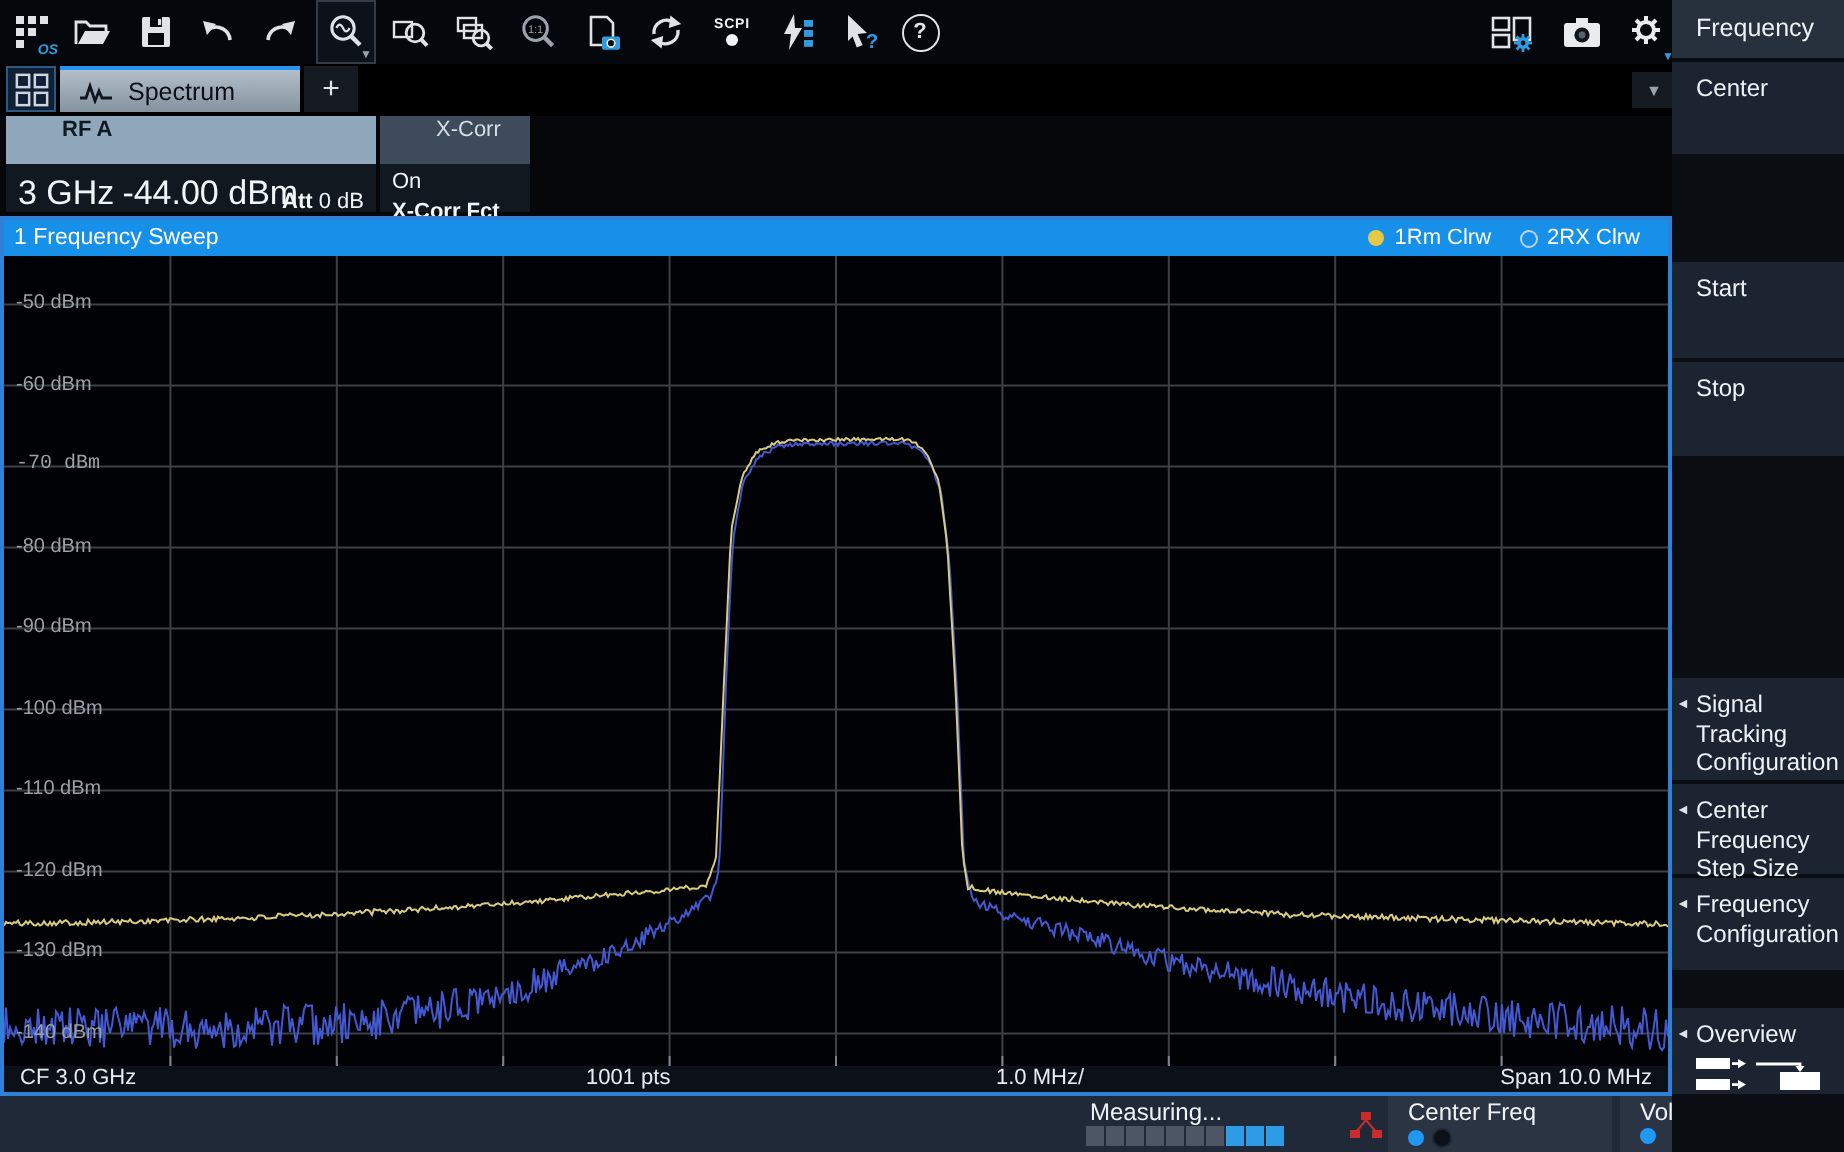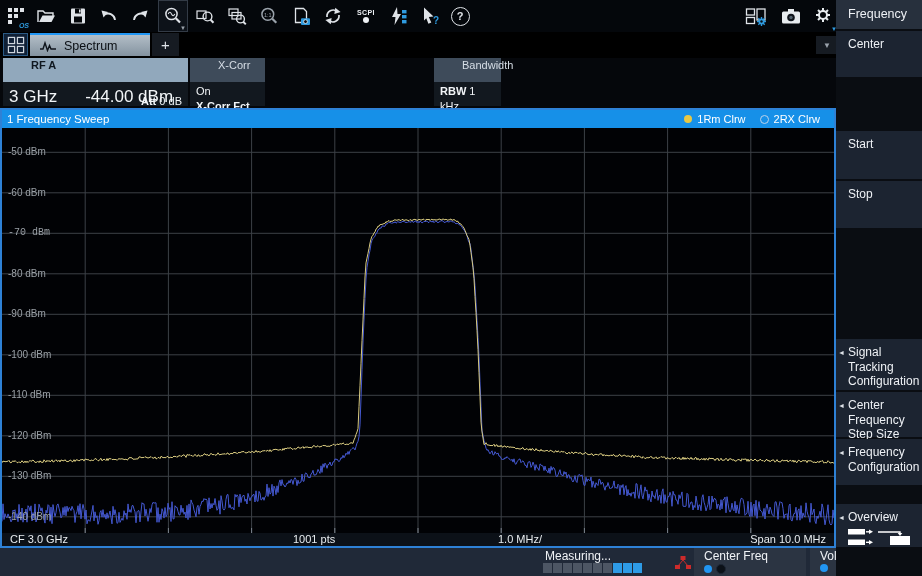--- a/index.html
+++ b/index.html
@@ -23,21 +23,21 @@
   .tab-add{position:absolute;left:152px;top:1px;width:27px;height:23px;background:#161b22;color:#dfe3e8;font-size:15px;display:flex;align-items:center;justify-content:center;}
   .tab-dd{position:absolute;left:816px;top:4px;width:22px;height:18px;background:#161b22;color:#9aa2ab;font-size:8px;display:flex;align-items:center;justify-content:center;}
   .tab-underline{position:absolute;left:0;top:56px;width:836px;height:2px;background:#14466e;}
   
   .settings{position:absolute;left:0;top:58px;width:836px;height:50px;background:#05070b;}
   .panel{position:absolute;top:0;height:48px;background:#12181f;}
   .ptitle{height:24px;font-size:11px;text-align:left;line-height:14px;padding-left:28px;}
   .ptitle.light{background:#91a8bc;color:#101820;font-weight:bold;}
   .ptitle.dark{background:#3e4b5a;color:#d7dee6;}
   .pbody{position:relative;color:#f2f5f8;font-size:11px;line-height:15px;padding:2px 6px;}
-  .bigrow{display:flex;align-items:flex-end;gap:28px;text-align:right;}
+  .bigrow{display:flex;align-items:flex-end;gap:4px;text-align:right;}
   .bignum{font-size:17px;line-height:26px;}
   .attline{position:absolute;right:6px;bottom:3px;font-size:11px;}
   .pbody b{font-weight:bold;}
   
   .graphwin{position:absolute;left:0;top:108px;width:836px;height:440px;border:2px solid #2e81d6;box-sizing:border-box;background:#010205;}
   .gtitle{position:absolute;left:0;top:0;width:832px;height:18px;background:#1690e8;color:#fff;font-size:11.5px;line-height:18px;}
   .gtitle .tname{padding-left:5px;}
   .legend{position:absolute;right:14px;top:0;height:18px;display:flex;align-items:center;gap:14px;}
   .litem{display:flex;align-items:center;gap:5px;color:#fff;font-size:11px;}
   .ldot{width:8px;height:8px;border-radius:50%;}
@@ -256,27 +256,20 @@
         <div class="attline">
           <b>Att</b> <span>0 dB</span>
         </div>
       </div>
     </div>
     <div class="panel" style="left:190px;width:75px">
       <div class="ptitle dark">X-Corr</div>
       <div class="pbody">
         <div>On</div>
         <div><b>X-Corr Fct</b> <span>500</span></div>
-      </div>
-    </div>
-    <div class="panel" style="left:434px;width:67px">
-      <div class="ptitle dark">Bandwidth</div>
-      <div class="pbody">
-        <div><b>RBW</b> <span>1 kHz</span></div>
-        <div><b>VBW</b> <span>OFF</span></div>
       </div>
     </div>
   </div>
 
   <div class="graphwin">
     <div class="gtitle">
       <span class="tname">1 Frequency Sweep</span>
       <div class="legend">
         <div class="litem">
           <span class="ldot" style="background: rgb(230, 200, 69);"></span>

